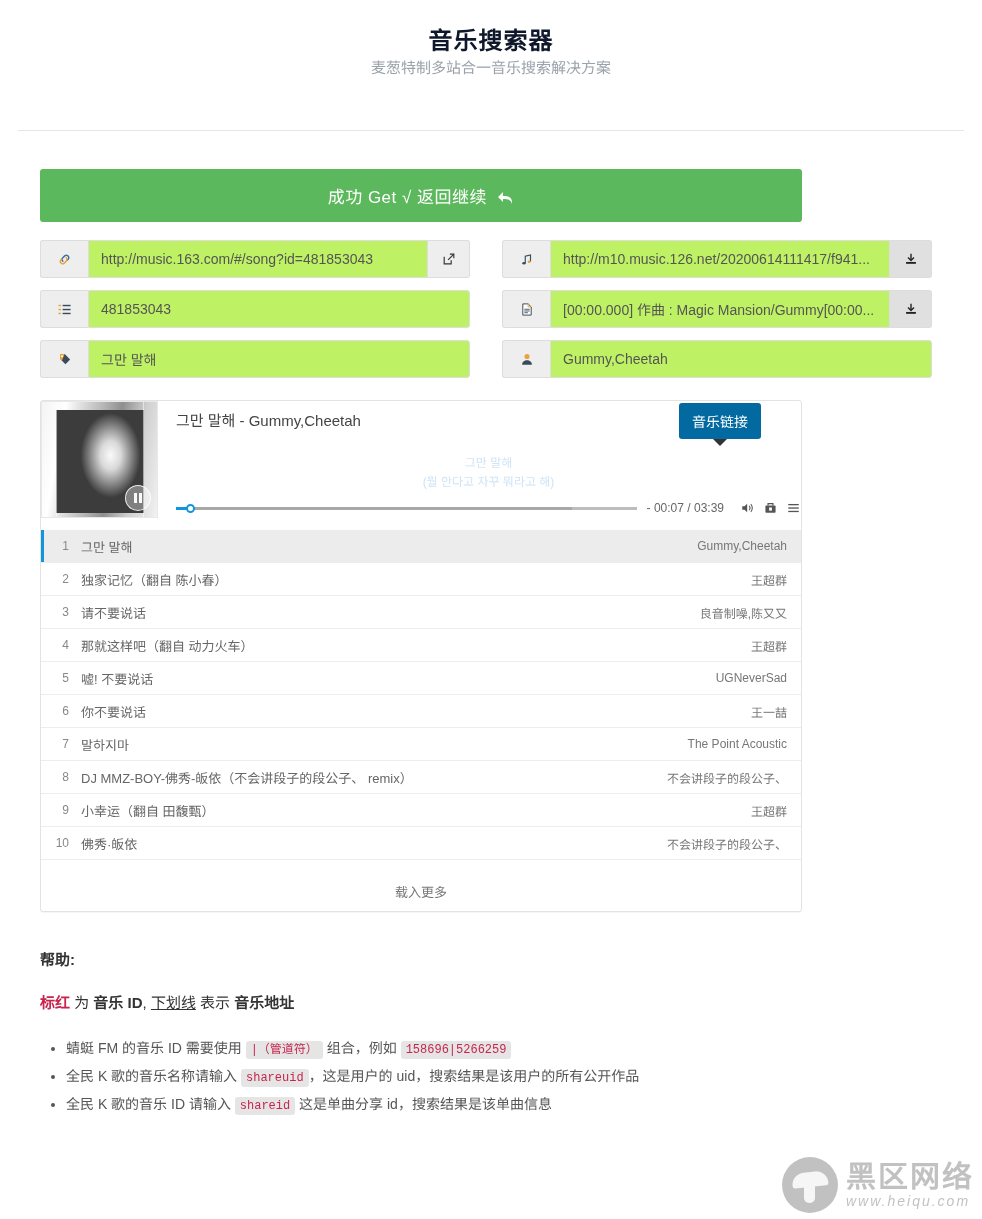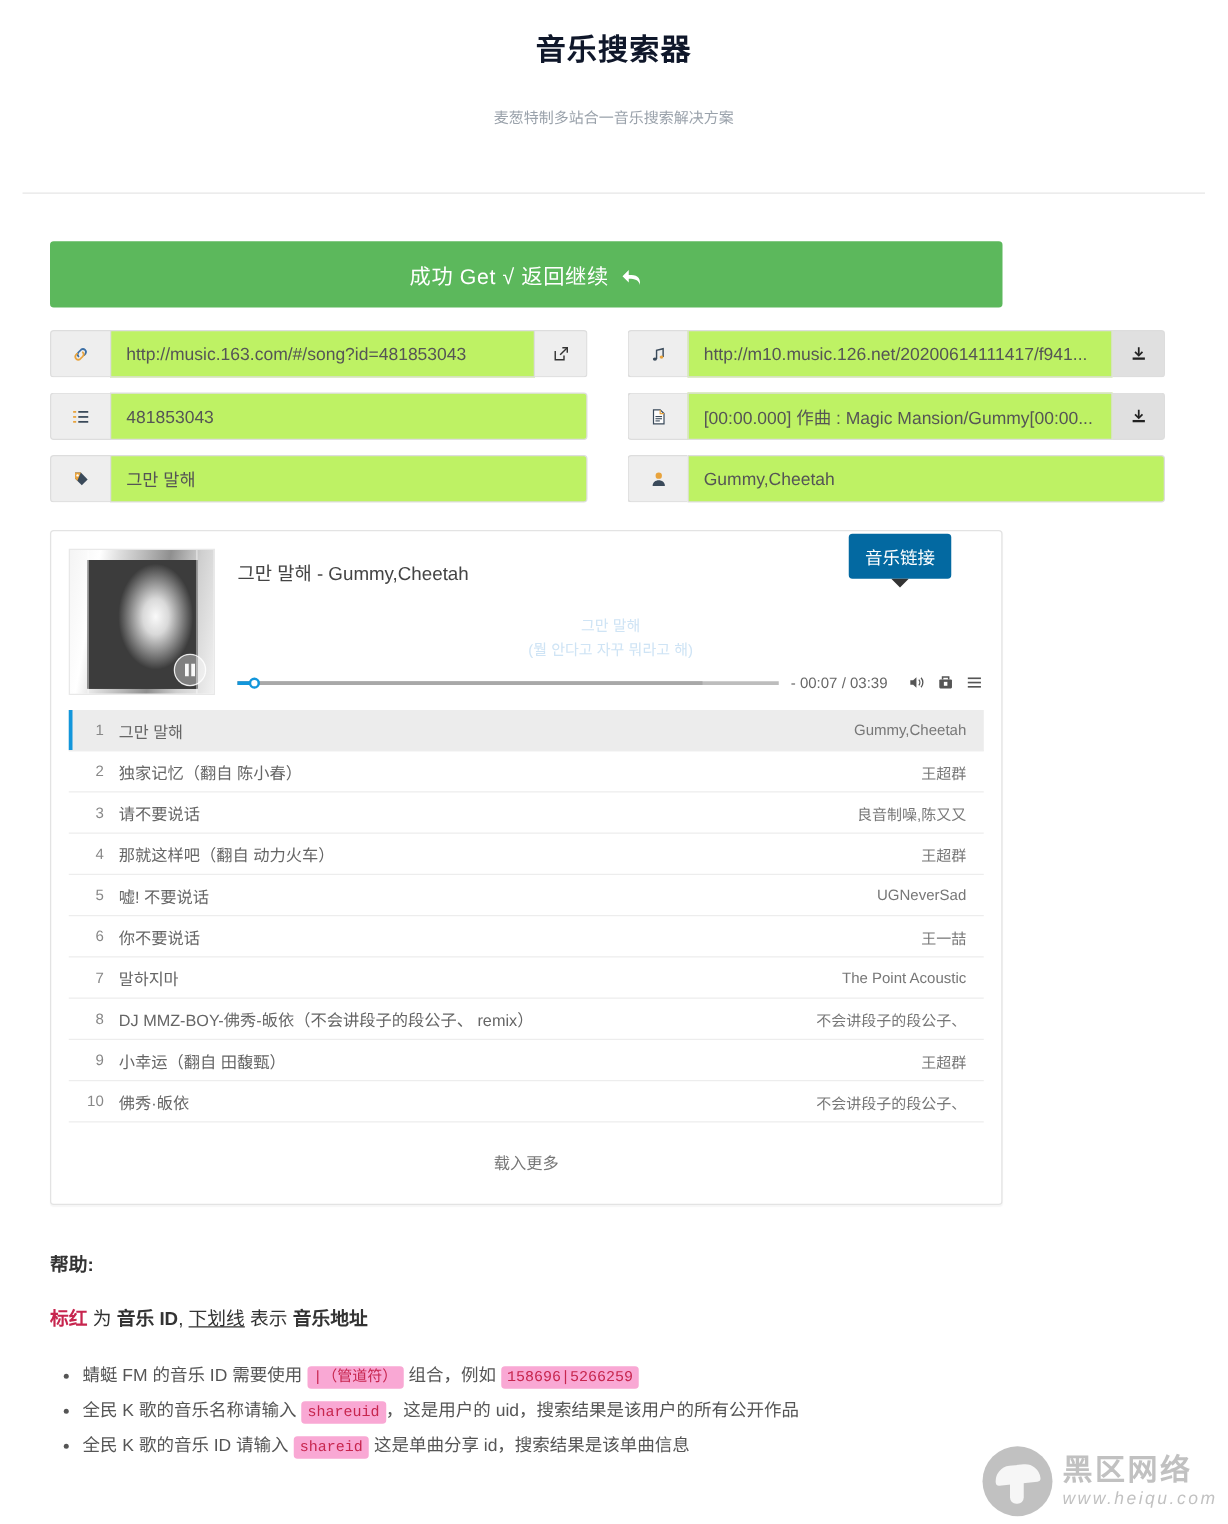--- a/index.html
+++ b/index.html
@@ -13,21 +13,21 @@
   }
   body { width: 982px; min-height: 1219px; position: relative; overflow: hidden; }
 
   
   .site-header { padding: 26px 0 0; text-align: center; }
   .site-title {
     font-size: 24px; font-weight: bold; color: #0f172a;
     margin: 0 0 0; line-height: 1.25; letter-spacing: 1px;
   }
   .site-subtitle {
-    font-size: 12px; color: #9aa2ab; margin-top: 28px;
+    font-size: 15px; color: #9aa2ab; 
     font-weight: normal;
     font-family: Liberation Mono, monospace;
   }
   .header-rule {
     margin: 52px 18px 0; border-top: 1px solid #e6e6e6; height: 0;
   }
 
   
   .wrap { width: 842px; padding: 0 40px; position: relative; }
 
@@ -108,21 +108,20 @@
   }
   .field-btn.dark { background: #e0e0e0; }
   .field-text { display: block; overflow: hidden; white-space: nowrap; text-overflow: ellipsis; width: 100%; }
 
   
   .player-card {
     margin-top: 22px;
     border: 1px solid #e3e3e3;
     border-radius: 3px;
     background: #fff;
-    padding: 14px;
     box-shadow: 0 1px 1px rgba(0,0,0,0.04);
   }
   .player-top { display: flex; align-items: flex-start; }
 
   .album-art {
     width: 117px; height: 117px;
     flex: 0 0 117px;
     position: relative;
     border: 1px solid #e8e8e8;
     background: linear-gradient(100deg,#f4f4f4 0%,#ffffff 18%,#dddddd 30%,#b8b8b8 45%,#8f8f8f 60%,#cfcfcf 78%,#f2f2f2 100%);
@@ -208,21 +207,21 @@
   
   .help-wrap { padding: 0 40px; margin-top: 36px; }
   .help-title { font-size: 15px; font-weight: bold; color: #333; }
   .help-legend { font-size: 15px; color: #333; margin-top: 22px; font-weight: bold; }
   .help-legend .red { color: #c7254e; }
   .help-legend .ul { text-decoration: underline; font-weight: normal; }
   .help-legend .normal { font-weight: normal; }
   .help-list { margin: 22px 0 0; padding-left: 26px; }
   .help-list li { font-size: 14px; color: #555; line-height: 2.0; list-style: disc; }
   code.inline {
-    background: #f9a8d4; color: #c7254e;
+    background: #e5e5e5; color: #c7254e;
     font-family: "Liberation Mono", "DejaVu Sans Mono", monospace;
     font-size: 12px; padding: 2px 5px; border-radius: 3px;
   }
 
   
   .watermark {
     position: absolute; right: 8px; bottom: 6px;
     display: flex; align-items: center; opacity: 0.55;
   }
   .wm-logo {
@@ -232,21 +231,21 @@
   .wm-logo .cap {
     position: absolute; left: 10px; top: 15px; width: 36px; height: 15px;
     background: #efefef; border-radius: 18px 18px 4px 4px;
     transform: rotate(-6deg);
   }
   .wm-logo .stem {
     position: absolute; left: 22px; top: 26px; width: 11px; height: 20px;
     background: #efefef; border-radius: 3px 3px 5px 5px;
   }
   .wm-text { margin-left: 8px; }
-  .wm-main { font-size: 24px; color: #8f8f8f; font-weight: bold; letter-spacing: 2px; line-height: 1.05; }
+  .wm-main { font-size: 30px; color: #8f8f8f; font-weight: bold; letter-spacing: 2px; line-height: 1.05; }
   .wm-sub { font-size: 14px; color: #8f8f8f; letter-spacing: 2px; font-style: italic; }
 
   svg { display: block; }
 </style>
 </head>
 <body>
 
 <div class="site-header">
   <h1 class="site-title">音乐搜索器</h1>
   <div class="site-subtitle">麦葱特制多站合一音乐搜索解决方案</div>

